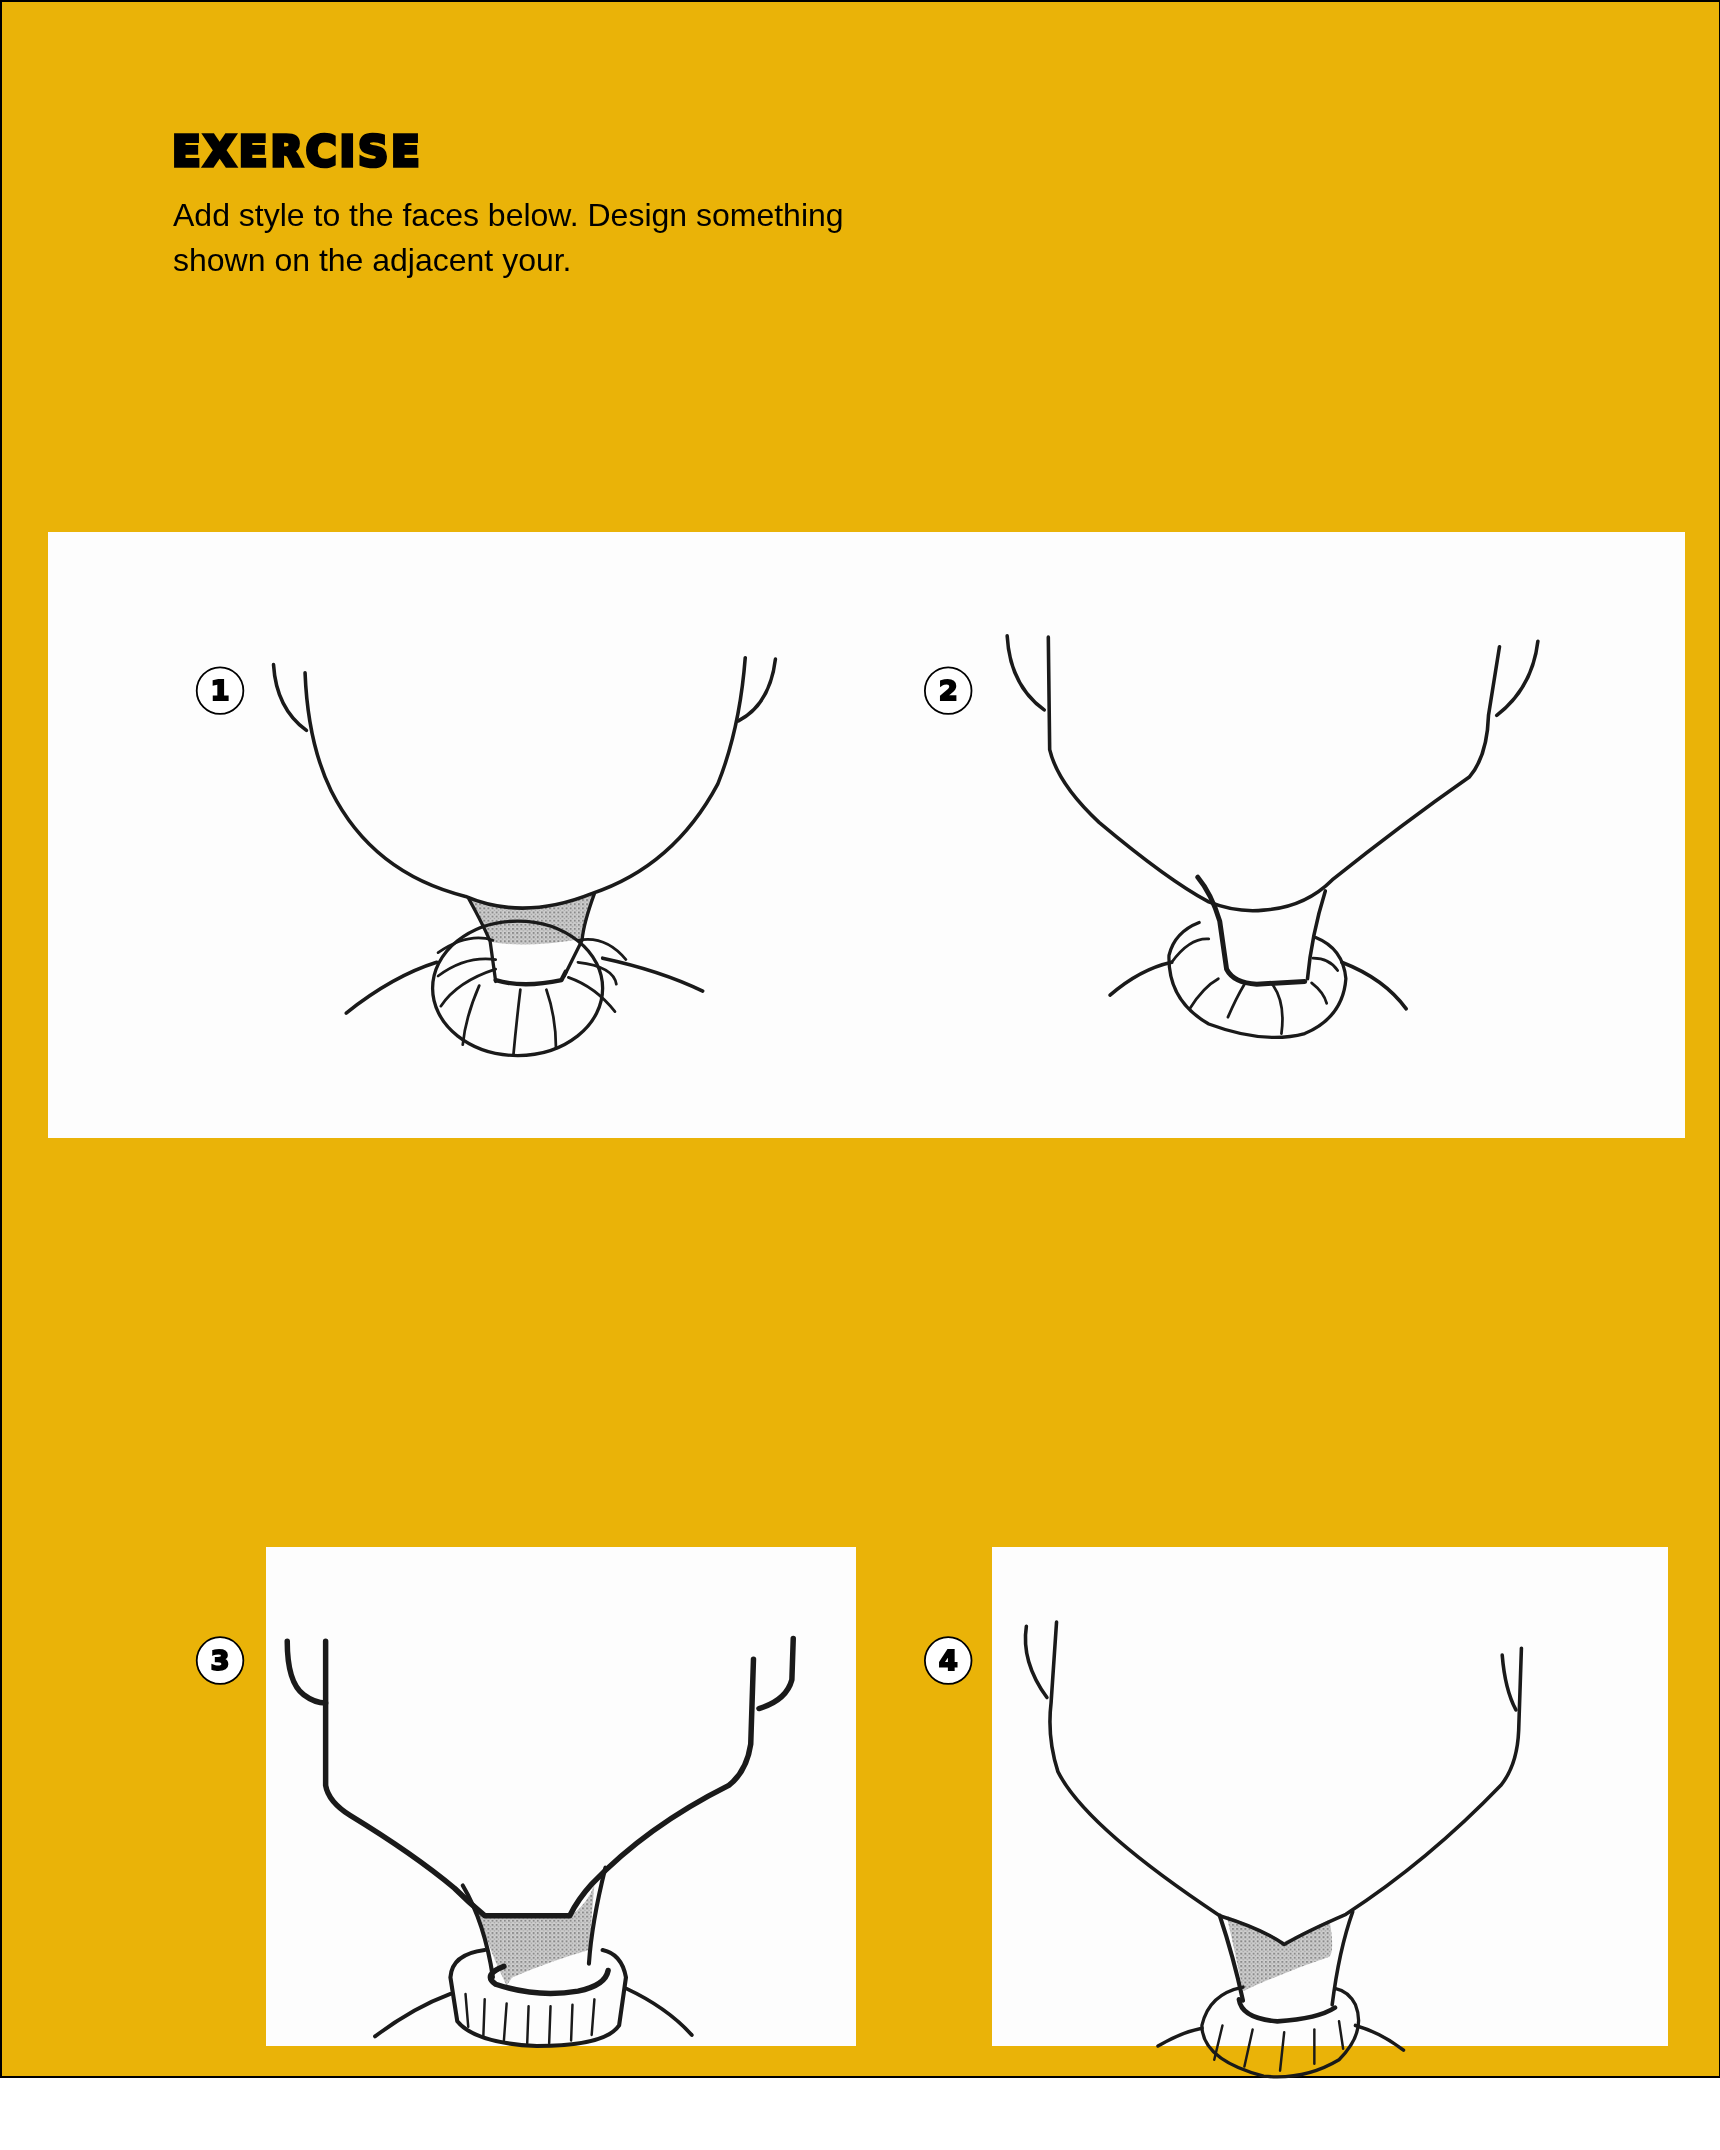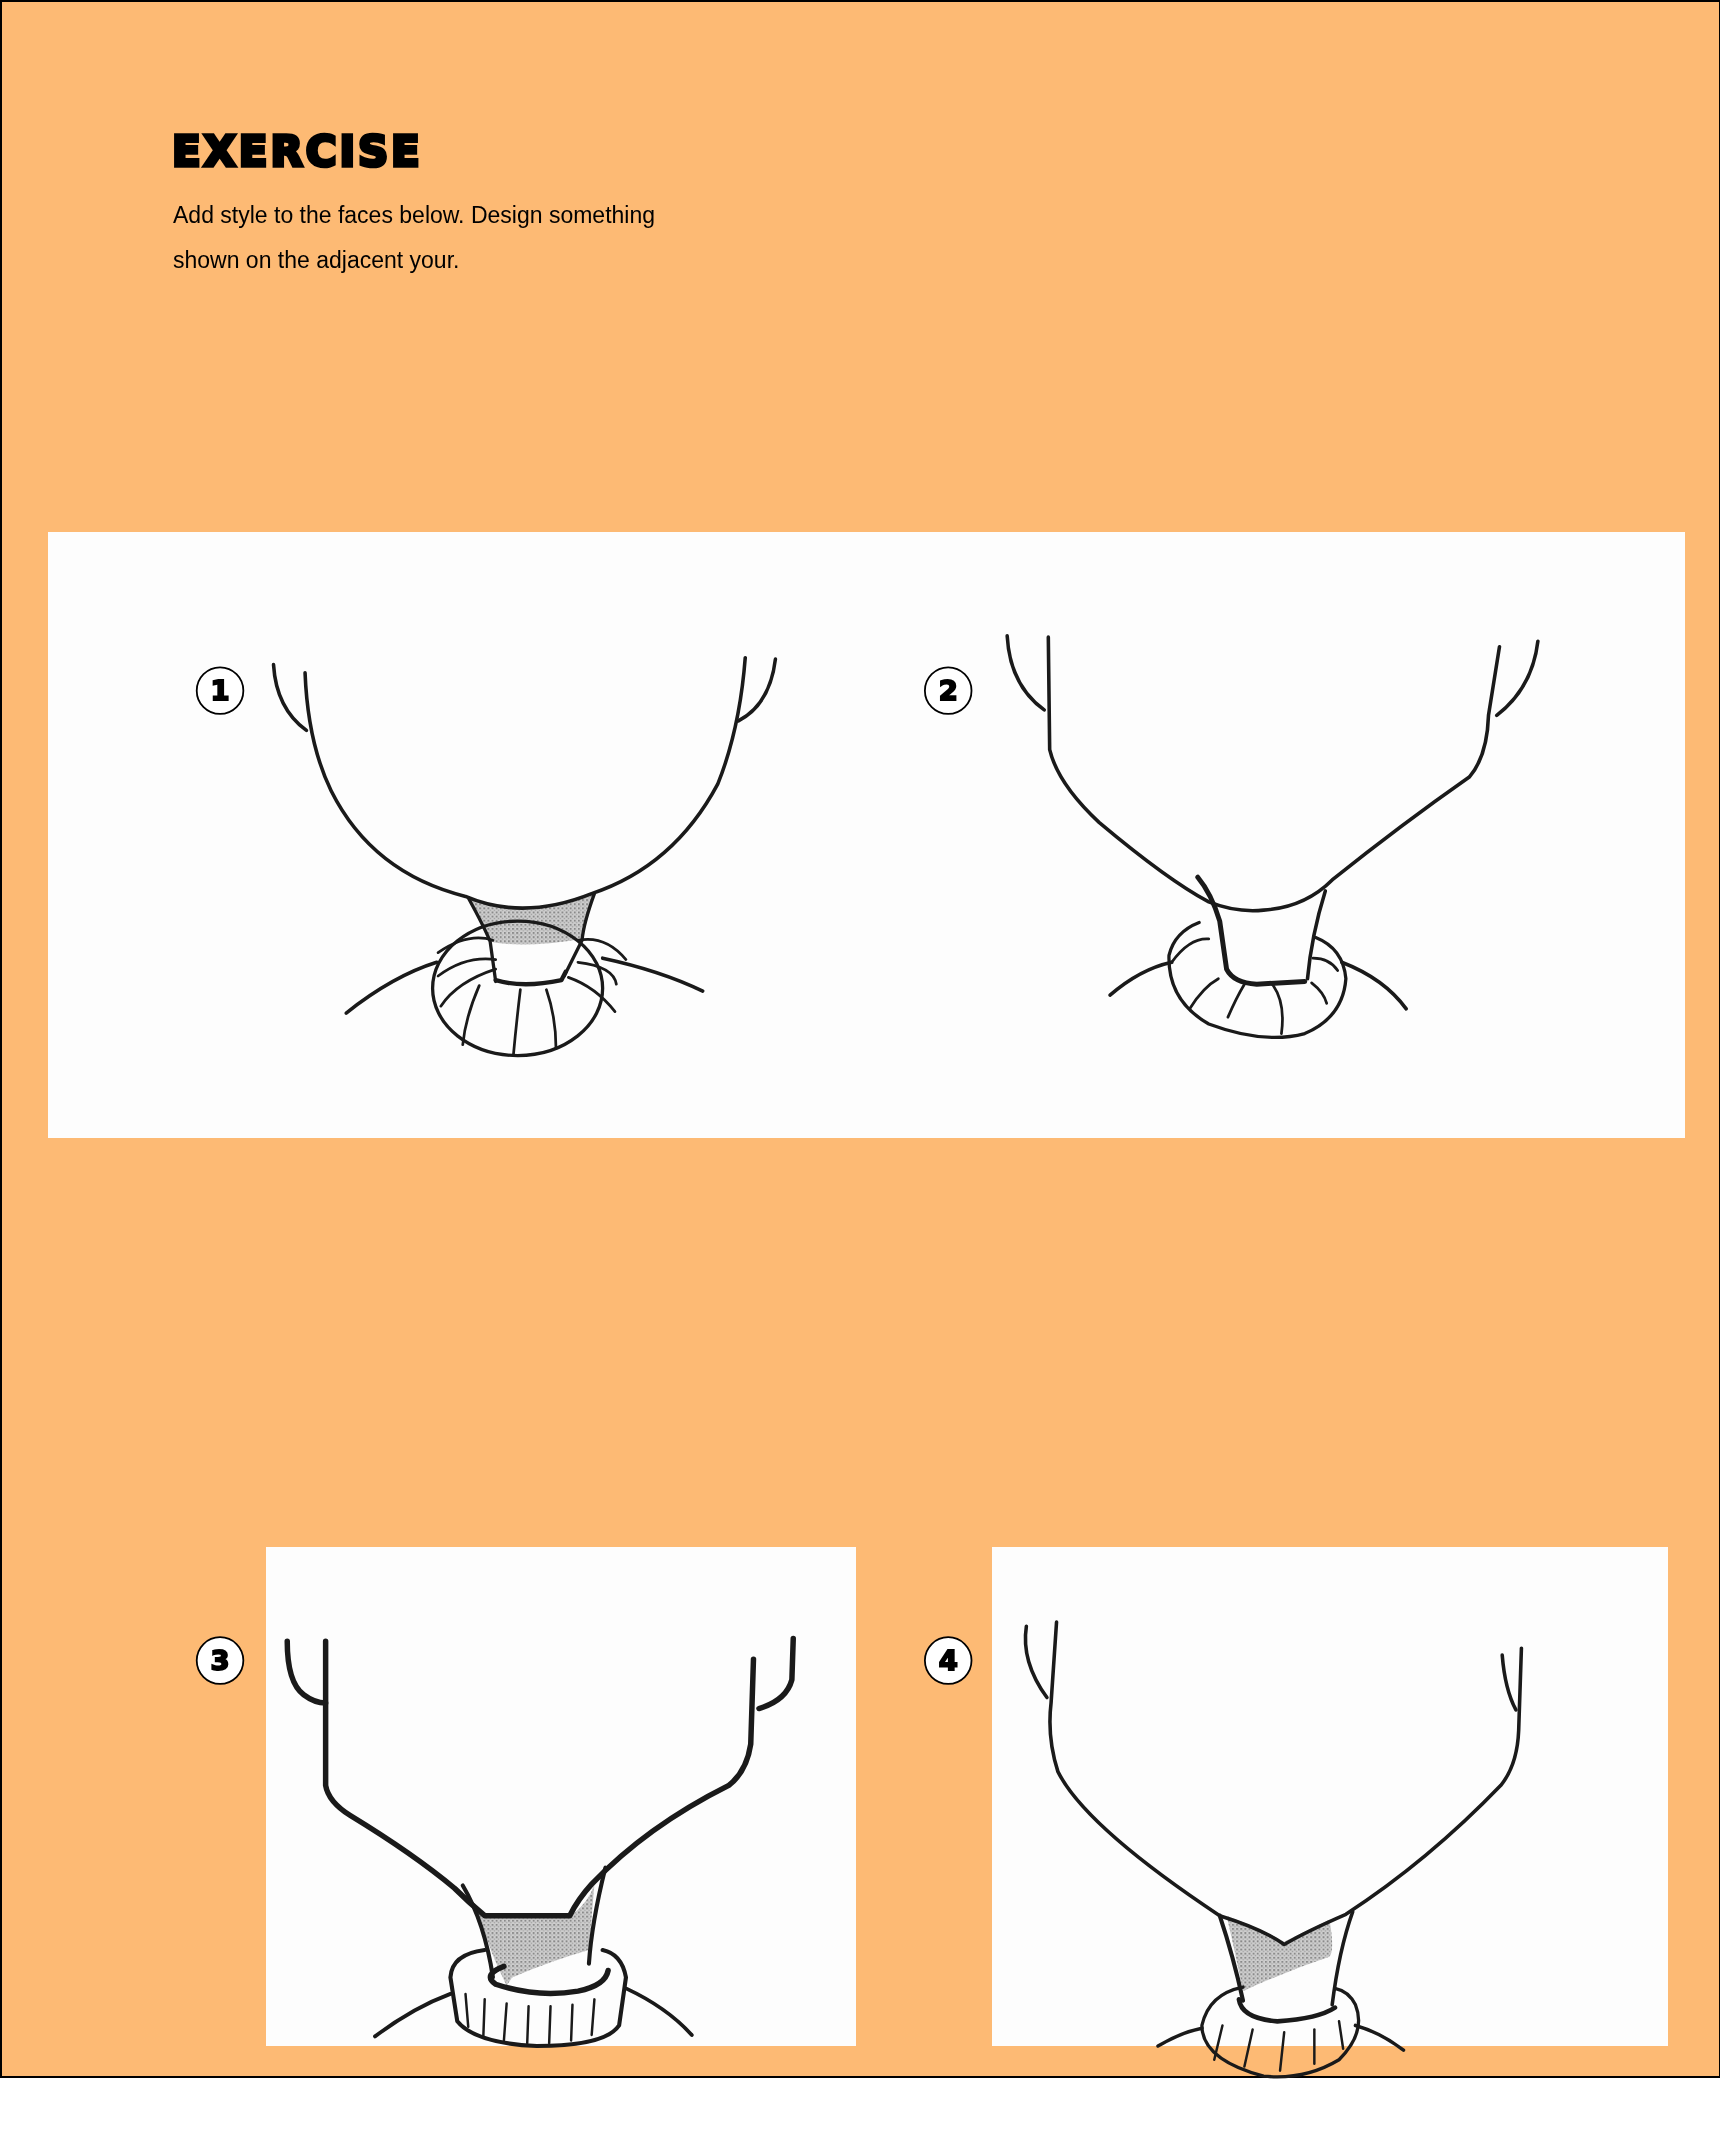--- a/index.html
+++ b/index.html
@@ -2,41 +2,41 @@
 <html style="font-size:11.7px"><head>
 <meta charset="utf-8">
 <style>
   html, body { margin: 0; padding: 0; background: #ffffff; }
   body { width: 1721px; height: 2151px; position: relative; overflow: hidden; }
   .page {
     position: absolute; left: 0; top: 0;
     width: 1721px; height: 2078px;
     box-sizing: border-box;
     border: 2.2px solid #000000;
-    background: #fdba74;
+    background: #eab308;
   }
   .heading {
     position: absolute; left: 170px; top: 128px;
     margin: 0;
     font-family: "DejaVu Sans", sans-serif;
     font-weight: bold;
     font-size: 42px;
     letter-spacing: 2.9px;
     color: #000;
     -webkit-text-stroke: 3.6px #000;
     line-height: 1;
     transform: scaleY(1.02);
     transform-origin: left top;
   }
   .instructions {
     position: absolute; left: 171px; top: 191px;
     width: 729px;
     margin: 0;
     font-family: "Liberation Sans", sans-serif;
-    font-size: 23px;
+    font-size: 32px;
     line-height: 45px;
     color: #000;
   }
   .instructions span { display: block; white-space: nowrap; }
   .panel {
     position: absolute;
     background: #fdfdfd;
   }
   svg.art {
     position: absolute; left: 0; top: 0;

